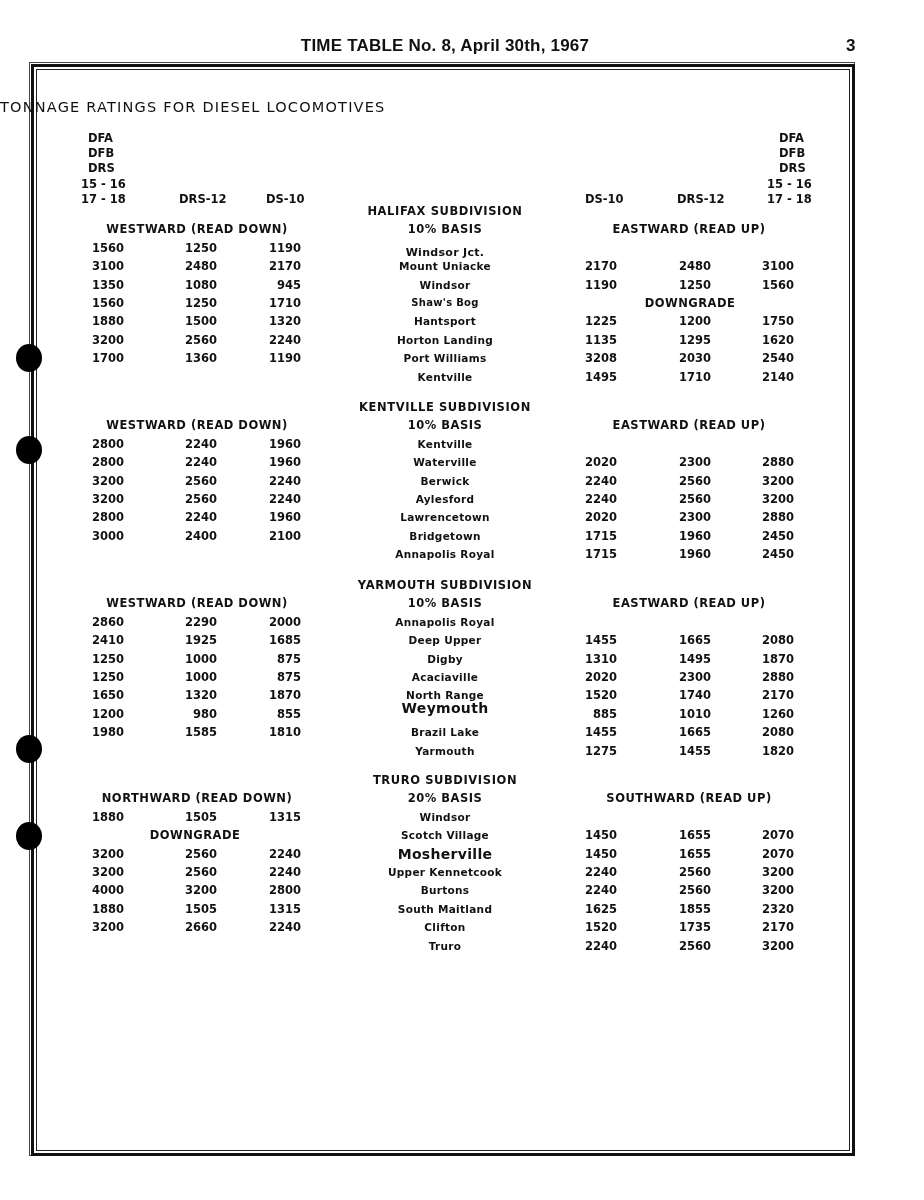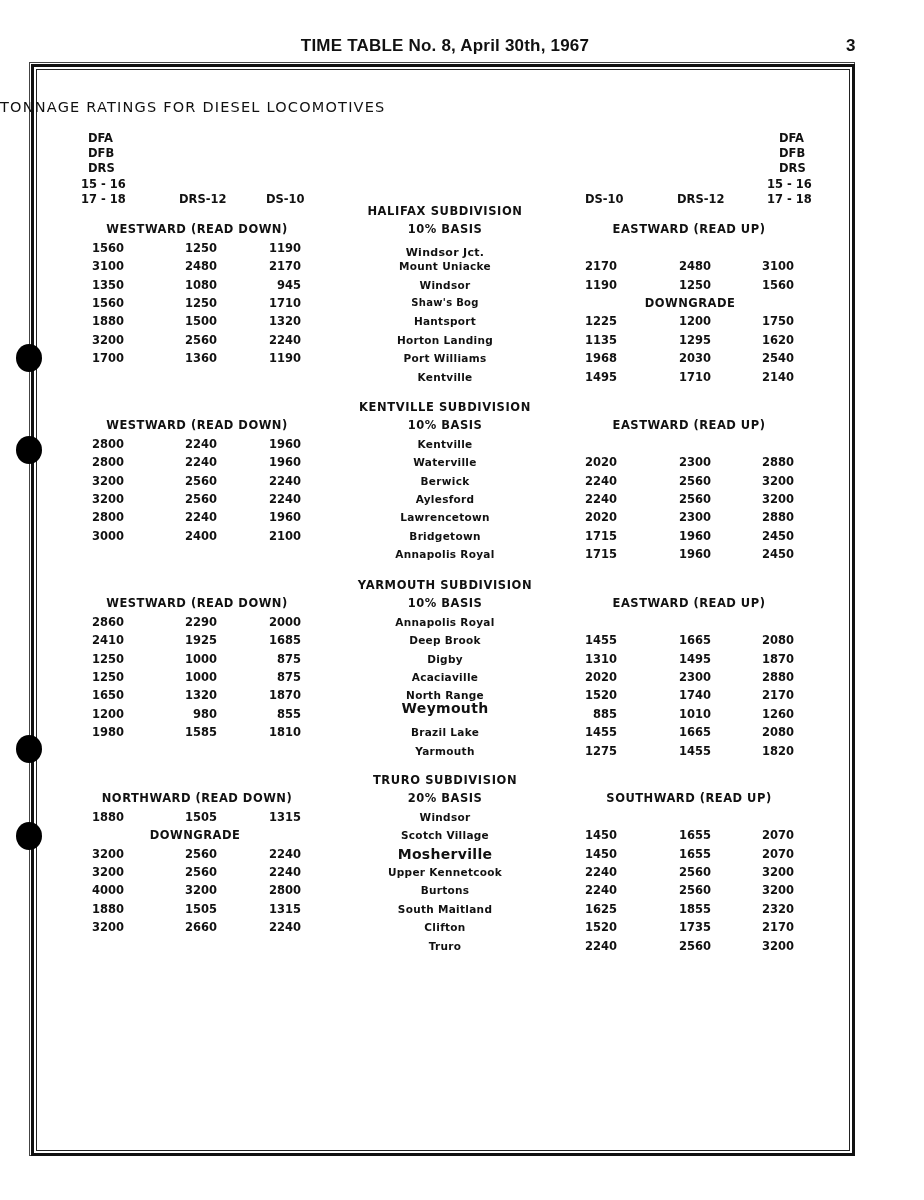--- a/index.html
+++ b/index.html
@@ -95,21 +95,21 @@
     <div class="t r" style="left:64px;width:60px;top:332.8px">3200</div>
     <div class="t r" style="left:157px;width:60px;top:332.8px">2560</div>
     <div class="t r" style="left:241px;width:60px;top:332.8px">2240</div>
     <div class="t r" style="left:557px;width:60px;top:332.8px">1135</div>
     <div class="t r" style="left:651px;width:60px;top:332.8px">1295</div>
     <div class="t r" style="left:734px;width:60px;top:332.8px">1620</div>
     <div class="t mid" style="top:351.2px;font-size:10.5px;letter-spacing:0.3px">Port  Williams</div>
     <div class="t r" style="left:64px;width:60px;top:351.2px">1700</div>
     <div class="t r" style="left:157px;width:60px;top:351.2px">1360</div>
     <div class="t r" style="left:241px;width:60px;top:351.2px">1190</div>
-    <div class="t r" style="left:557px;width:60px;top:351.2px">1968</div>
+    <div class="t r" style="left:557px;width:60px;top:351.2px">3208</div>
     <div class="t r" style="left:651px;width:60px;top:351.2px">2030</div>
     <div class="t r" style="left:734px;width:60px;top:351.2px">2540</div>
     <div class="t mid" style="top:369.6px;font-size:10.5px;letter-spacing:0.3px">Kentville</div>
     <div class="t r" style="left:557px;width:60px;top:369.6px">1495</div>
     <div class="t r" style="left:651px;width:60px;top:369.6px">1710</div>
     <div class="t r" style="left:734px;width:60px;top:369.6px">2140</div>
     <div class="t mid" style="top:400px;letter-spacing:0.6px">KENTVILLE  SUBDIVISION</div>
     <div class="t mid" style="top:418.4px;letter-spacing:0.5px">10%  BASIS</div>
     <div class="t c" style="left:197px;top:418.4px;letter-spacing:0.5px">WESTWARD  (READ  DOWN)</div>
     <div class="t c" style="left:689px;top:418.4px;letter-spacing:0.5px">EASTWARD  (READ  UP)</div>
@@ -157,21 +157,21 @@
     <div class="t r" style="left:651px;width:60px;top:547.1999999999999px">1960</div>
     <div class="t r" style="left:734px;width:60px;top:547.1999999999999px">2450</div>
     <div class="t mid" style="top:578px;letter-spacing:0.6px">YARMOUTH  SUBDIVISION</div>
     <div class="t mid" style="top:596.4px;letter-spacing:0.5px">10%  BASIS</div>
     <div class="t c" style="left:197px;top:596.4px;letter-spacing:0.5px">WESTWARD  (READ  DOWN)</div>
     <div class="t c" style="left:689px;top:596.4px;letter-spacing:0.5px">EASTWARD  (READ  UP)</div>
     <div class="t mid" style="top:614.8px;font-size:10.5px;letter-spacing:0.3px">Annapolis  Royal</div>
     <div class="t r" style="left:64px;width:60px;top:614.8px">2860</div>
     <div class="t r" style="left:157px;width:60px;top:614.8px">2290</div>
     <div class="t r" style="left:241px;width:60px;top:614.8px">2000</div>
-    <div class="t mid" style="top:633.1999999999999px;font-size:10.5px;letter-spacing:0.3px">Deep  Brook</div>
+    <div class="t mid" style="top:633.1999999999999px;font-size:10.5px;letter-spacing:0.3px">Deep  Upper</div>
     <div class="t r" style="left:64px;width:60px;top:633.1999999999999px">2410</div>
     <div class="t r" style="left:157px;width:60px;top:633.1999999999999px">1925</div>
     <div class="t r" style="left:241px;width:60px;top:633.1999999999999px">1685</div>
     <div class="t r" style="left:557px;width:60px;top:633.1999999999999px">1455</div>
     <div class="t r" style="left:651px;width:60px;top:633.1999999999999px">1665</div>
     <div class="t r" style="left:734px;width:60px;top:633.1999999999999px">2080</div>
     <div class="t mid" style="top:651.6px;font-size:10.5px;letter-spacing:0.3px">Digby</div>
     <div class="t r" style="left:64px;width:60px;top:651.6px">1250</div>
     <div class="t r" style="left:157px;width:60px;top:651.6px">1000</div>
     <div class="t r" style="left:241px;width:60px;top:651.6px">875</div>

